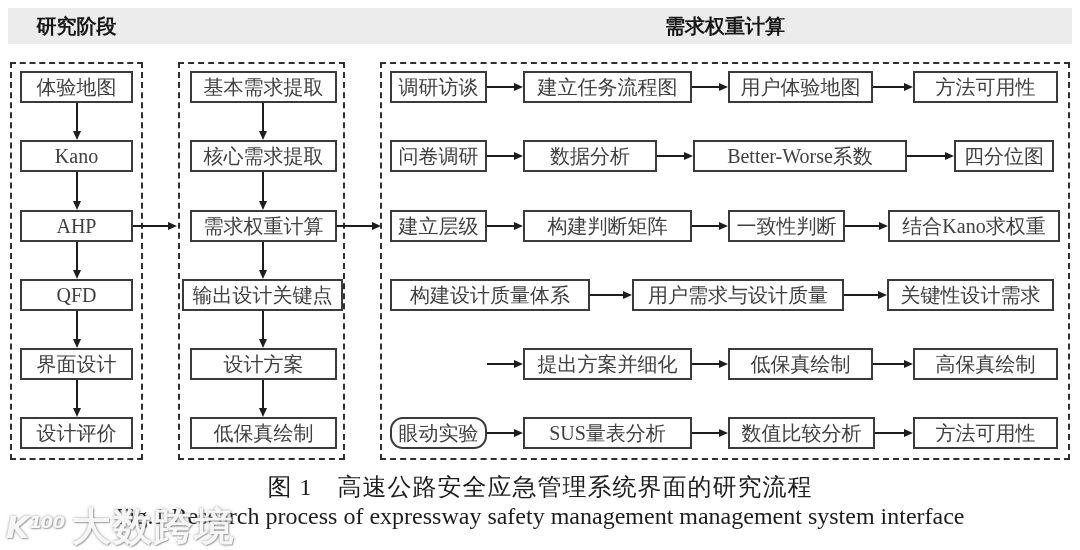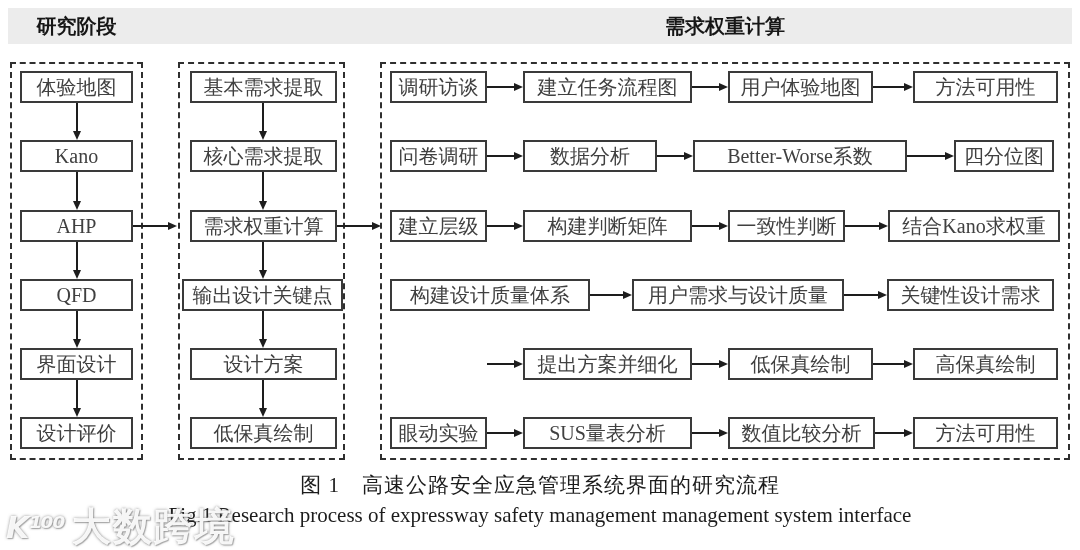--- a/index.html
+++ b/index.html
@@ -24,21 +24,21 @@
   .harrow::after {
     content:""; position:absolute; right:-9px; top:-5px; width:0; height:0;
     border-left:9px solid #1d1d1d; border-top:4px solid transparent; border-bottom:4px solid transparent;
   }
   .varrow { position:absolute; width:0; border-left:2px solid #1d1d1d; }
   .varrow::after {
     content:""; position:absolute; bottom:-9px; left:-5px; width:0; height:0;
     border-top:9px solid #1d1d1d; border-left:4px solid transparent; border-right:4px solid transparent;
   }
   .caption-zh, .caption-en {
-    position:absolute; left:0; width:1080px; text-align:center; font-size:21px; color:#1c1c1c;
+    position:absolute; left:0; width:1080px; text-align:center; font-size:24px; color:#1c1c1c;
   }
   .caption-zh { top:471px; letter-spacing:1px; }
   .caption-en { top:503px; }
   .watermark {
     position:absolute; left:6px; top:500px; z-index:5;
     display:flex; align-items:center; gap:7px;
     font-family:"DejaVu Sans","Liberation Sans",sans-serif; font-weight:700;
     color:rgba(255,255,255,0.92);
     text-shadow:0 0 3px rgba(110,110,110,0.75), 1px 1px 1px rgba(120,120,120,0.5);
   }
@@ -117,21 +117,21 @@
   <div class="harrow" style="left:590px;top:294px;width:33px;"></div>
   <div class="harrow" style="left:844px;top:294px;width:34px;"></div>
 
   <div class="node" style="left:523px;top:348px;width:169px;height:32px;">提出方案并细化</div>
   <div class="node" style="left:728px;top:348px;width:145px;height:32px;">低保真绘制</div>
   <div class="node" style="left:913px;top:348px;width:145px;height:32px;">高保真绘制</div>
   <div class="harrow" style="left:487px;top:363px;width:27px;"></div>
   <div class="harrow" style="left:692px;top:363px;width:27px;"></div>
   <div class="harrow" style="left:873px;top:363px;width:31px;"></div>
 
-  <div class="node" style="left:390px;top:417px;width:97px;height:32px;">眼动实验</div>
+  <div class="node" style="left:390px;top:417px;width:97px;height:32px;border-radius:13px;">眼动实验</div>
   <div class="node" style="left:523px;top:417px;width:169px;height:32px;">SUS量表分析</div>
   <div class="node" style="left:728px;top:417px;width:147px;height:32px;">数值比较分析</div>
   <div class="node" style="left:913px;top:417px;width:145px;height:32px;">方法可用性</div>
   <div class="harrow" style="left:487px;top:432px;width:27px;"></div>
   <div class="harrow" style="left:692px;top:432px;width:27px;"></div>
   <div class="harrow" style="left:875px;top:432px;width:29px;"></div>
 
   <div class="caption-zh">图 1　高速公路安全应急管理系统界面的研究流程</div>
   <div class="caption-en">Fig.1 Research process of expressway safety management management system interface</div>
 

